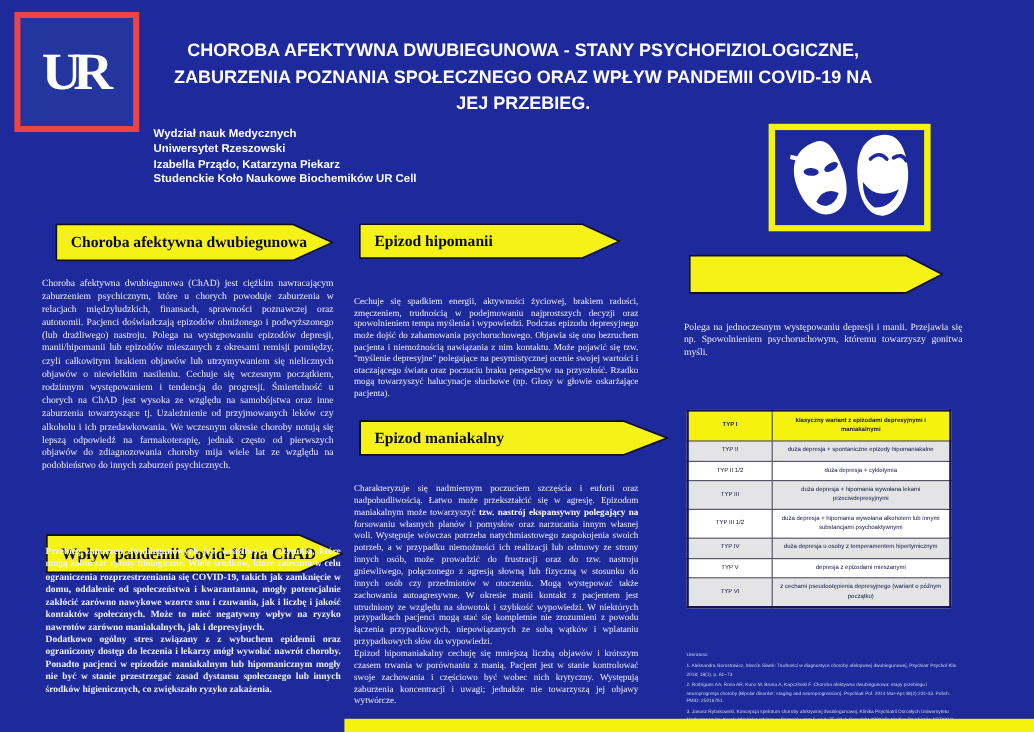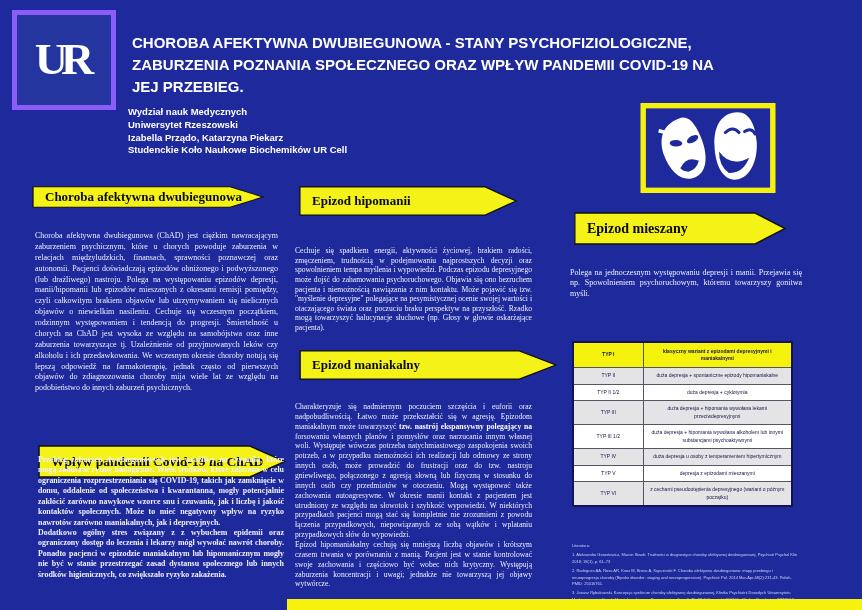--- a/index.html
+++ b/index.html
@@ -6,32 +6,32 @@
   #poster{
     position:relative;
     width:862px;height:610px;
     background:#1e2a9c;
     overflow:hidden;
     font-family:"Liberation Serif", serif;
   }
   
   .logo-box{
     position:absolute;left:12px;top:10px;width:104px;height:100px;
-    background:#25359f;border:5px solid #8b5cf6;box-sizing:border-box;
+    background:#25359f;border:5px solid #ef4444;box-sizing:border-box;
     display:flex;align-items:center;justify-content:center;
   }
   .logo-mark{
     color:#ffffff;font-family:"Liberation Serif",serif;font-weight:bold;
     font-size:46px;letter-spacing:-7px;line-height:1;padding-right:6px;
     transform:scaleY(0.95);
   }
   .title{
     position:absolute;left:132px;top:32px;width:608px;
     color:#ffffff;font-family:"Liberation Sans",sans-serif;
-    font-weight:bold;font-size:15px;line-height:1.45;text-align:left;
+    font-weight:bold;font-size:15px;line-height:1.45;text-align:center;
   }
   .affiliation{
     position:absolute;left:128px;top:106px;width:608px;
     color:#ffffff;font-family:"Liberation Sans",sans-serif;
     font-weight:bold;font-size:9.5px;line-height:1.35;text-align:left;
   }
   .masks-box{
     position:absolute;left:638px;top:103px;width:140px;height:90px;
   }
   
@@ -110,21 +110,21 @@
 
       <g transform="rotate(8 102 50)">
         <path d="M102 10 C85 13 78 28 82 50 C86 73 98 88 112 84 C126 80 132 60 128 40 C124 22 116 8 102 10 Z" fill="#ffffff"></path>
         <path d="M92 34 q7 -9 15 -2" fill="none" stroke="#1e2a9c" stroke-width="3.4" stroke-linecap="round"></path>
         <path d="M113 30 q7 -6 12 1" fill="none" stroke="#1e2a9c" stroke-width="3.4" stroke-linecap="round"></path>
         <path d="M88 56 Q103 72 122 58 Q118 76 102 78 Q90 72 88 56 Z" fill="#1e2a9c"></path>
       </g>
     </svg>
   </div>
 
-  <div class="banner" style="left:32px;top:186px;width:232px;height:22px;">
+  <div class="banner" style="left:46px;top:186px;width:232px;height:32px;">
     <svg viewBox="0 0 240 32" preserveAspectRatio="none">
       <polygon points="1,1 205,1 239,16 205,31 1,31" fill="#f5f218" stroke="#111111" stroke-width="1.4"></polygon>
     </svg>
     <span class="banner-label" style="font-size:13px;">Choroba afektywna dwubiegunowa</span>
   </div>
   <div class="body-text" style="left:35px;top:231px;width:243px;">
     <p>Choroba afektywna dwubiegunowa (ChAD) jest ciężkim nawracającym zaburzeniem psychicznym, które u chorych powoduje zaburzenia w relacjach międzyludzkich, finansach, sprawności poznawczej oraz autonomii. Pacjenci doświadczają epizodów obniżonego i podwyższonego (lub drażliwego) nastroju. Polega na występowaniu epizodów depresji, manii/hipomanii lub epizodów mieszanych z okresami remisji pomiędzy, czyli całkowitym brakiem objawów lub utrzymywaniem się nielicznych objawów o niewielkim nasileniu. Cechuje się wczesnym początkiem, rodzinnym występowaniem i tendencją do progresji. Śmiertelność u chorych na ChAD jest wysoka ze względu na samobójstwa oraz inne zaburzenia towarzyszące tj. Uzależnienie od przyjmowanych leków czy alkoholu i ich przedawkowania. We wczesnym okresie choroby notują się lepszą odpowiedź na farmakoterapię, jednak często od pierwszych objawów do zdiagnozowania choroby mija wiele lat ze względu na podobieństwo do innych zaburzeń psychicznych.</p>
   </div>
 
   <div class="banner" style="left:38px;top:414px;width:248px;height:33px;margin-top:31px;">
@@ -156,21 +156,20 @@
   </div>
   <div class="body-text" style="left:295px;top:402px;width:237px;font-size:7.6px;line-height:1.3;">
     <p><span>Charakteryzuje się nadmiernym poczuciem szczęścia i euforii oraz nadpobudliwością. Łatwo może przekształcić się w agresję. Epizodom maniakalnym może towarzyszyć </span><b>tzw. nastrój ekspansywny polegający na</b><span> forsowaniu własnych planów i pomysłów oraz narzucania innym własnej woli. Występuje wówczas potrzeba natychmiastowego zaspokojenia swoich potrzeb, a w przypadku niemożności ich realizacji lub odmowy ze strony innych osób, może prowadzić do frustracji oraz do tzw. nastroju gniewliwego, połączonego z agresją słowną lub fizyczną w stosunku do innych osób czy przedmiotów w otoczeniu. Mogą występować także zachowania autoagresywne. W okresie manii kontakt z pacjentem jest utrudniony ze względu na słowotok i szybkość wypowiedzi. W niektórych przypadkach pacjenci mogą stać się kompletnie nie zrozumieni z powodu łączenia przypadkowych, niepowiązanych ze sobą wątków i wplataniu przypadkowych słów do wypowiedzi.</span></p>
     <p>Epizod hipomaniakalny cechuję się mniejszą liczbą objawów i krótszym czasem trwania w porównaniu z manią. Pacjent jest w stanie kontrolować swoje zachowania i częściowo być wobec nich krytyczny. Występują zaburzenia koncentracji i uwagi; jednakże nie towarzyszą jej objawy wytwórcze.</p>
   </div>
 
   <div class="banner" style="left:574px;top:212px;width:212px;height:33px;">
     <svg viewBox="0 0 240 32" preserveAspectRatio="none">
       <polygon points="1,1 205,1 239,16 205,31 1,31" fill="#f5f218" stroke="#111111" stroke-width="1.4"></polygon>
     </svg>
-    <span class="banner-label" style="font-size:14px;">Epizod mieszany</span>
   </div>
   <div class="body-text" style="left:570px;top:268px;width:232px;font-size:8px;line-height:1.3;">
     <p>Polega na jednoczesnym występowaniu depresji i manii. Przejawia się np. Spowolnieniem psychoruchowym, któremu towarzyszy gonitwa myśli.</p>
   </div>
 
   <table class="typ-table">
     <tbody>
         <tr>
       <th style="width:32%;">TYP I</th>
       <th>klasyczny wariant z epizodami depresyjnymi i maniakalnymi</th>

